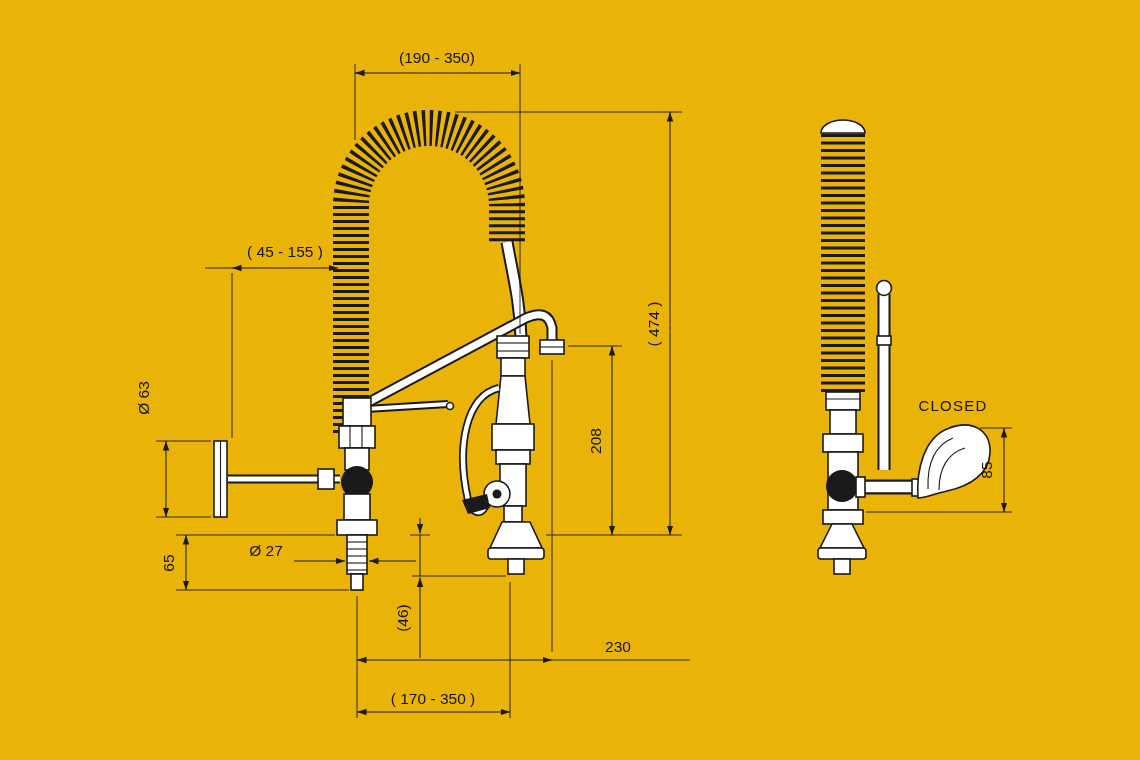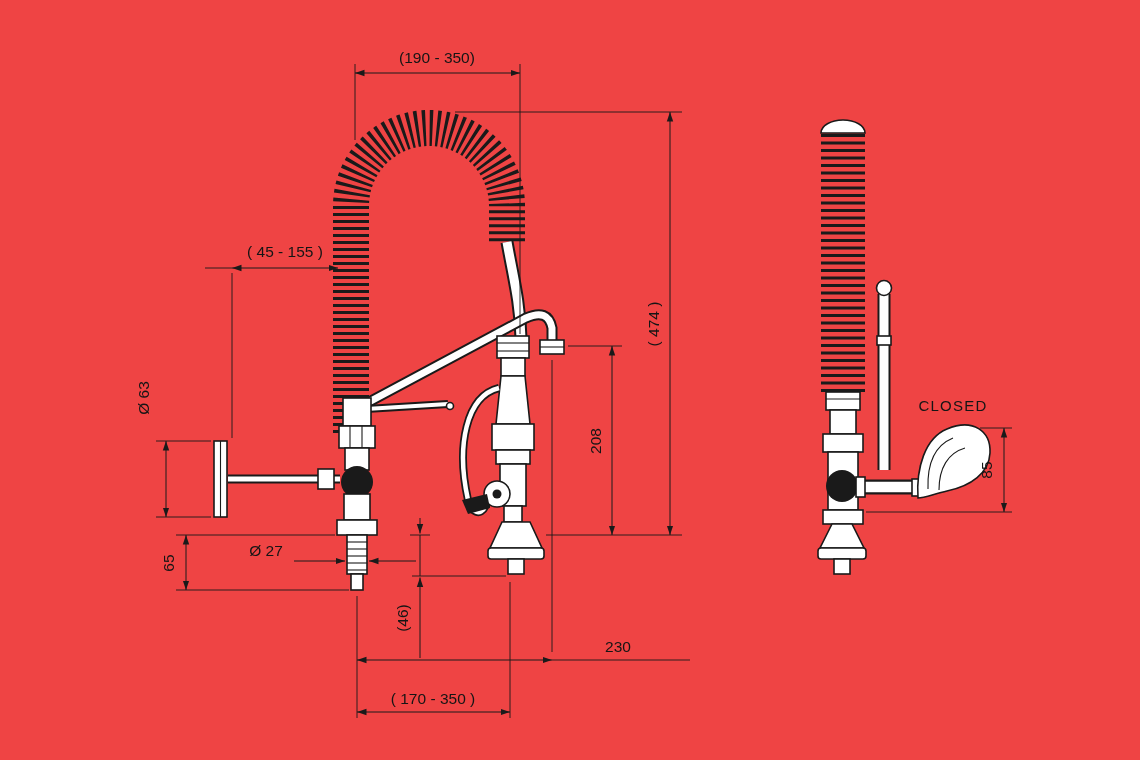--- a/index.html
+++ b/index.html
@@ -1,16 +1,16 @@
 <!DOCTYPE html>
 <html><head>
 <meta charset="utf-8">
 <style>
   html,body{margin:0;padding:0;background:#fff;}
-  #stage{position:relative;width:1140px;height:760px;background:#ef4444;overflow:hidden;}
+  #stage{position:relative;width:1140px;height:760px;background:#eab308;overflow:hidden;}
   svg{display:block;}
   svg text{font-family:"Liberation Sans","DejaVu Sans",sans-serif;font-size:15.5px;fill:#151515;}
   .rot{font-size:15.5px;}
   .closed{font-size:15px;letter-spacing:1.2px;}
   .part{fill:#fff;stroke:#1a1a1a;stroke-width:1.6;}
   .dark{fill:#1a1a1a;stroke:none;}
   .coil{fill:none;stroke:#1a1a1a;stroke-dasharray:3 4;}
   .coil2{fill:none;stroke:#1a1a1a;stroke-dasharray:3 4.5;}
   .tube-o{fill:none;stroke:#1a1a1a;stroke-linecap:butt;}
   .tube-i{fill:none;stroke:#fff;stroke-linecap:butt;}

